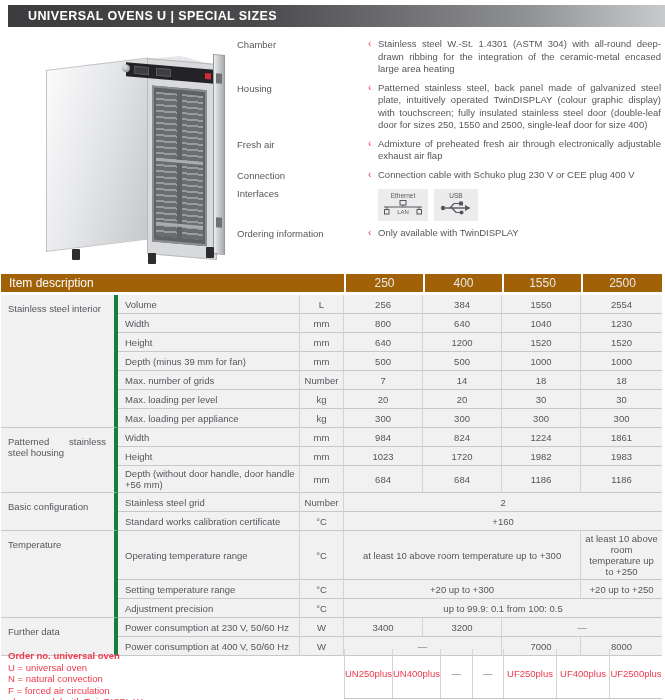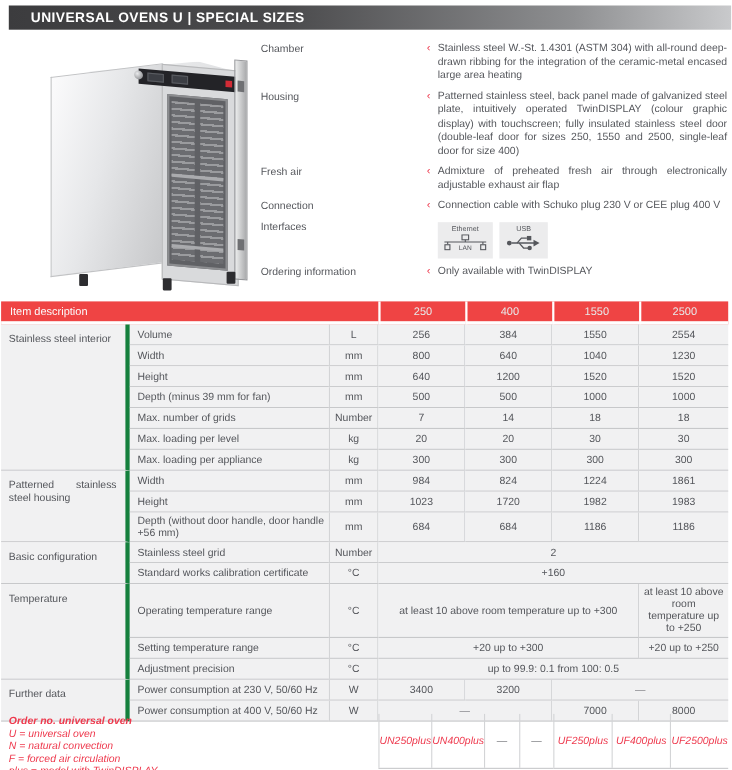--- a/index.html
+++ b/index.html
@@ -34,46 +34,46 @@
   .oven-door { position:absolute; left:183px; top:12px; width:12px; height:200px;
     transform:skewY(5deg); transform-origin:top left;
     background:linear-gradient(90deg,#eceded,#a9aaac); border:1px solid #97989b; }
   .door-hinge { position:absolute; left:2px; width:6px; height:10px; background:#6f7073; }
   .door-hinge.h1 { top:18px; } .door-hinge.h2 { bottom:26px; }
   .oven-foot { position:absolute; width:8px; height:11px; background:#2d2d30; border-radius:1px; }
   .foot-1 { left:42px; bottom:4px; } .foot-2 { left:118px; bottom:0; } .foot-3 { left:176px; bottom:6px; }
 
   
   .specs { position:absolute; left:237px; top:38px; width:424px; }
-  .spec-item { display:flex; margin-bottom:6px;gap:20px; }
+  .spec-item { display:flex; margin-bottom:6px; }
   .spec-label { width:131px; flex:none; font-size:9.5px; color:#55575c; padding-top:1px; }
   .spec-body { flex:1; display:flex; }
   .spec-bullet { width:10px; flex:none; font-size:10px; line-height:12.5px; }
   .spec-text { flex:1; font-size:9.5px; line-height:12.5px; color:#55575c; text-align:justify; }
   .iface-row { display:flex; gap:6px; padding-top:2px; }
   .iface-box { background:#ececed; padding:3px 5px 2px; text-align:center; }
   .iface-title { font-size:6.5px; color:#55575c; margin-bottom:1px; }
 
   
   .spec-table-wrap { position:absolute; left:1px; top:274px; width:661px; }
   table { width:100%; table-layout:fixed; border-collapse:separate; border-spacing:0; }
-  th { height:21px; background:#ef4444; font-weight:normal; font-size:10px; border-bottom:3px solid #fff; }
+  th { height:21px; background:#a16207; font-weight:normal; font-size:12px; border-bottom:3px solid #fff; }
   th.item-desc { text-align:left; padding-left:8px; color:#fbfbfc; }
   th.col-h { color:#e7e8e9; border-left:2px solid #fff; text-align:center; }
   td { background:#f1f1f2; font-size:9.5px; color:#54565b; height:19px;
        border-bottom:1px solid #c7c8ca; padding:2px 4px; vertical-align:middle; line-height:11px; }
   td.cat { text-align:justify; vertical-align:top; padding:8px 8px 2px 7px; border-right:4px solid #15803d; }
   td.param { text-align:left; padding-left:7px; }
   td.unit { text-align:center; border-left:1px solid #d3d4d6; border-right:1px solid #d3d4d6; }
   td.val { text-align:center; border-right:1px solid #d3d4d6; }
   td.val:last-child { border-right:none; }
   td.dash, .order-cell.dash { color:#85868a; }
 
   
-  .order { position:absolute; left:1px; top:649px; width:661px; height:50px; display:flex;font-style:italic; }
+  .order { position:absolute; left:1px; top:649px; width:661px; height:50px; display:flex; }
   .order-left { width:343px; flex:none; padding:1px 6px 0 7px; }
   .order-title { font-size:9.5px; font-weight:bold; line-height:11.5px; }
   .order-line { font-size:9.5px; line-height:11.5px; }
   .order-grid { flex:1; display:flex; flex-direction:row;justify-content:space-between; }
   .order-row { flex:1; display:flex; border-bottom:1px solid #c7c8ca; }
   .order-cell { flex:1; display:flex; align-items:center; justify-content:center;
     font-size:9.5px; border-left:1px solid #d3d4d6; }
 </style>
 </head>
 <body>

